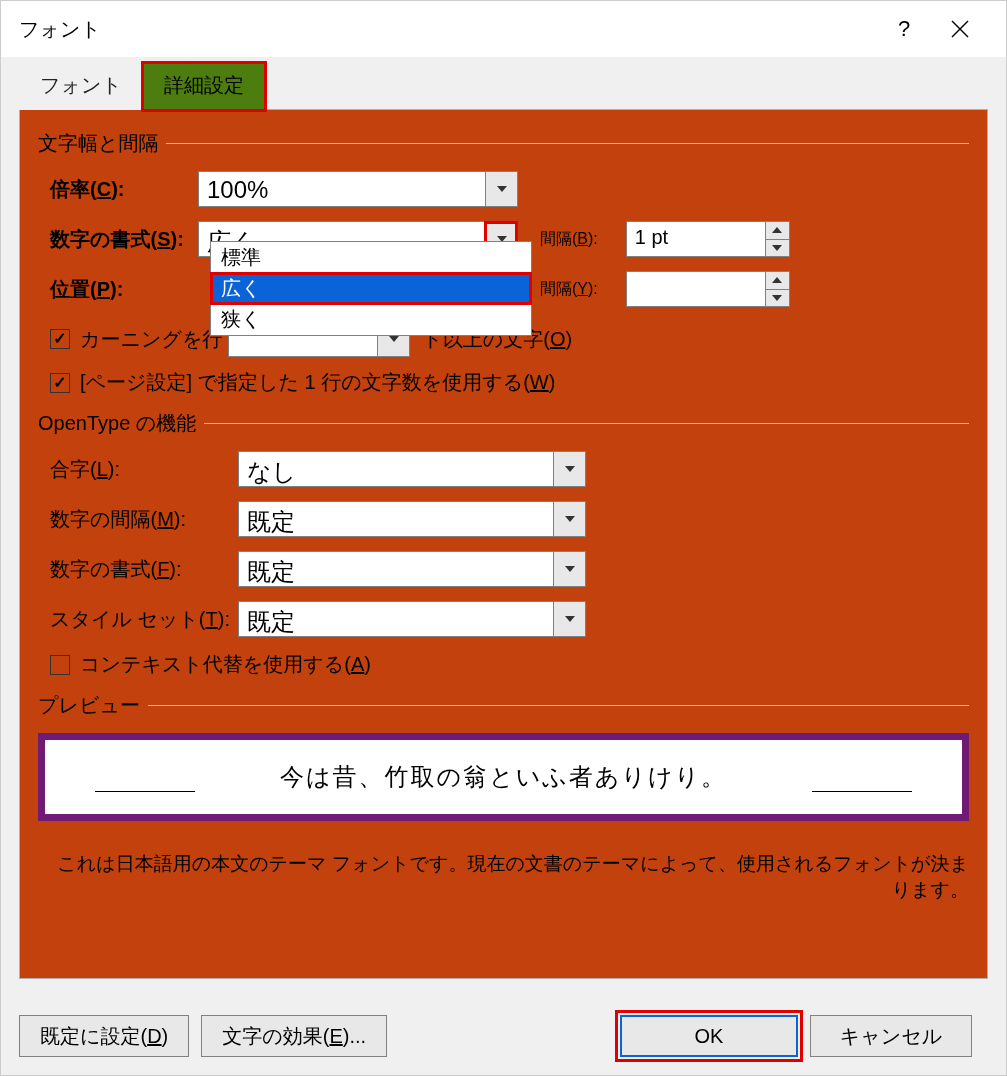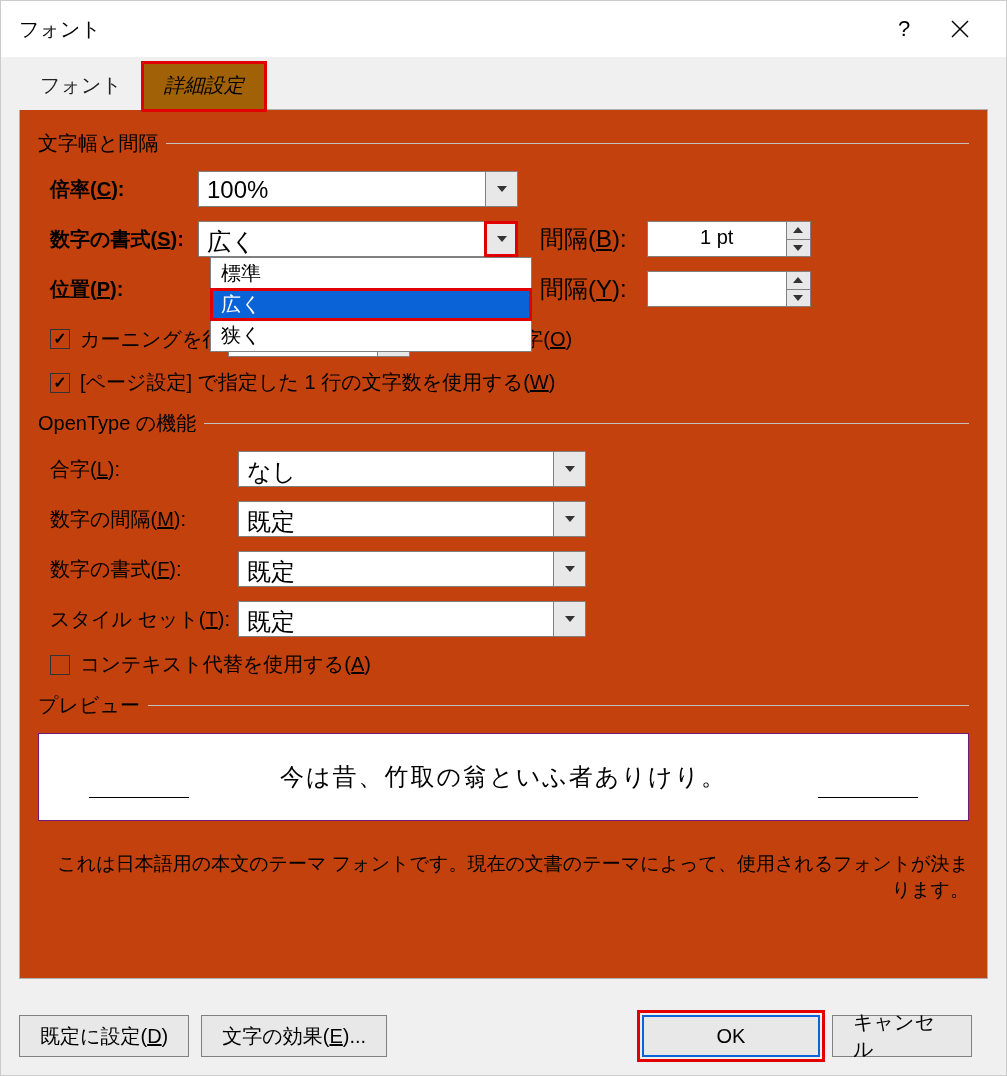--- a/index.html
+++ b/index.html
@@ -5,61 +5,61 @@
   * { box-sizing: border-box; font-family: "Yu Gothic UI", "Meiryo", sans-serif; }
   body { margin: 0; background: #fff; }
   .dialog { width: 1007px; height: 1076px; background: #fff; position: relative; border: 1px solid #ccc; }
   .titlebar { display: flex; align-items: center; height: 56px; padding: 0 18px; }
   .titlebar .title { font-size: 20px; flex: 1; }
   .titlebar .help, .titlebar .close { width: 56px; height: 56px; display: flex; align-items: center; justify-content: center; font-size: 22px; }
   .body { background: #f0f0f0; padding: 0 0 0 0; height: calc(100% - 56px); position: relative; }
   .tabs { display: flex; align-items: flex-end; padding-left: 18px; height: 52px; position: relative; }
   .tab { padding: 8px 20px 10px; font-size: 20px; border: 1px solid transparent; cursor: default; position: relative; top: 1px; background: #f0f0f0; }
   .tab.inactive { color: #222; }
-  .tab.active { background: #a16207; border: 1px solid #b0b0b0; border-bottom: 1px solid #fff; font-style: italic; }
+  .tab.active { background: #4d7c0f; border: 1px solid #b0b0b0; border-bottom: 1px solid #fff; }
   .tab.hl { outline: 3px solid #e00000; outline-offset: -1px; }
   .panel { background: #c2410c; margin: 0 18px 0 18px; border: 1px solid #b0b0b0; padding: 20px 18px 30px 18px; min-height: 870px; }
   .group { margin-bottom: 14px; }
   .group-title { display: flex; align-items: center; font-size: 20px; margin-bottom: 14px; }
   .group-title .line { flex: 1; border-top: 1px solid #c0c0c0; margin-left: 8px; }
   .row { display: flex; align-items: center; margin-bottom: 14px; }
   .row .label { font-size: 20px; min-width: 160px; padding-left: 12px; font-weight: bold; }
   .row .label2 { font-size: 20px; min-width: 200px; padding-left: 12px; }
   .combo { display: flex; background: #fff; border: 1px solid #808080; height: 36px; }
   .combo .val { flex: 1; padding: 4px 8px; font-size: 24px; }
   .combo .btn { width: 32px; border-left: 1px solid #808080; background: #e8e8e8; display: flex; align-items: center; justify-content: center; }
   .combo .btn.hl { outline: 3px solid #e00000; outline-offset: -2px; }
   .chev { width: 0; height: 0; border-left: 5px solid transparent; border-right: 5px solid transparent; border-top: 6px solid #333; }
-  .sp-label { font-size: 24px; margin-left: 22px; margin-right: 20px; }
+  .sp-label { font-size: 16px; margin-left: 22px; margin-right: 28px; }
   .spinner { display: flex; border: 1px solid #808080; background: #fff; height: 36px; width: 164px; }
-  .spinner .val { flex: 1; padding: 4px 8px; font-size: 20px; text-align: center; }
+  .spinner .val { flex: 1; padding: 4px 8px; font-size: 20px; }
   .spinner .btns { display: flex; flex-direction: column; width: 24px; border-left: 1px solid #808080; }
   .spinner .up, .spinner .down { flex: 1; background: #e8e8e8; display: flex; align-items: center; justify-content: center; }
   .spinner .up { border-bottom: 1px solid #808080; }
   .tri-up { width: 0; height: 0; border-left: 5px solid transparent; border-right: 5px solid transparent; border-bottom: 6px solid #333; }
   .tri-dn { width: 0; height: 0; border-left: 5px solid transparent; border-right: 5px solid transparent; border-top: 6px solid #333; }
   .dropdown-pop { position: absolute; background: #fff; border: 1px solid #808080; z-index: 10; }
   .dropdown-pop .opt { font-size: 20px; padding: 2px 10px; }
   .dropdown-pop .opt.sel { background: #0a64d8; color: #fff; }
   .dropdown-pop .opt.sel.hl { outline: 3px solid #e00000; outline-offset: -2px; }
   .checkbox-row { display: flex; align-items: center; font-size: 20px; padding-left: 12px; margin-bottom: 12px; }
   .cb { width: 20px; height: 20px; border: 1px solid #333; margin-right: 10px; display: flex; align-items: center; justify-content: center; font-size: 16px; line-height: 1; }
   .cb.checked::after { content: "✓"; font-weight: bold; }
   .ul { text-decoration: underline; }
-  .preview-box { border: 1px solid #701a75; background: #fff; height: 88px; display: flex; align-items: center; justify-content: center; padding: 0 50px; margin-top: 6px; position: relative; }
+  .preview-box { border: 7px solid #701a75; background: #fff; height: 88px; display: flex; align-items: center; justify-content: center; padding: 0 50px; margin-top: 6px; position: relative; }
   .preview-box .bar { position: absolute; bottom: 22px; width: 100px; border-top: 1px solid #000; }
   .preview-box .bar.left { left: 50px; }
   .preview-box .bar.right { right: 50px; }
   .preview-text { font-size: 24px; font-family: "Yu Mincho","MS Mincho",serif; letter-spacing: 2px; }
   .preview-desc { font-size: 19px; margin-top: 30px; text-align: right; }
   .footer { position: absolute; left: 0; right: 16px; bottom: 0; height: 78px; padding: 0 18px; display: flex; align-items: center; gap: 12px; }
   .btnf { height: 42px; padding: 0 20px; font-size: 20px; background: #e8e8e8; border: 1px solid #808080; display: flex; align-items: center; justify-content: center; }
   .btnf.ok { width: 178px; border: 2px solid #0a64d8; }
   .btnf.ok.hl { outline: 3px solid #e00000; outline-offset: 2px; }
-  .btnf.cancel { width: 140px; }
+  .btnf.cancel { width: 162px; }
   .spacer { flex: 1; }
   .kerning-combo { width: 182px; }
   .kerning-suffix { font-size: 20px; margin-left: 6px; }
 </style>
 </head>
 <body>
 
 <div class="dialog">
   <div class="titlebar">
     <div class="title">フォント</div>
@@ -110,21 +110,21 @@
             <div class="btns">
               <div class="up">
                   <div class="tri-up"></div>
                 </div>
               <div class="down">
                   <div class="tri-dn"></div>
                 </div>
             </div>
           </div>
 
-          <div class="dropdown-pop" style="left:172px; top:36px; width:322px;">
+          <div class="dropdown-pop" style="left:172px; top:20px; width:322px;">
             <div class="opt">標準</div>
             <div class="opt sel hl">広く</div>
             <div class="opt">狭く</div>
           </div>
         </div>
 
         <div class="row">
           <div class="label"><span>位置(</span><span class="ul">P</span><span>):</span></div>
           <div style="width:320px"></div>
           <div class="sp-label"><span>間隔(</span><span class="ul">Y</span><span>):</span></div>

